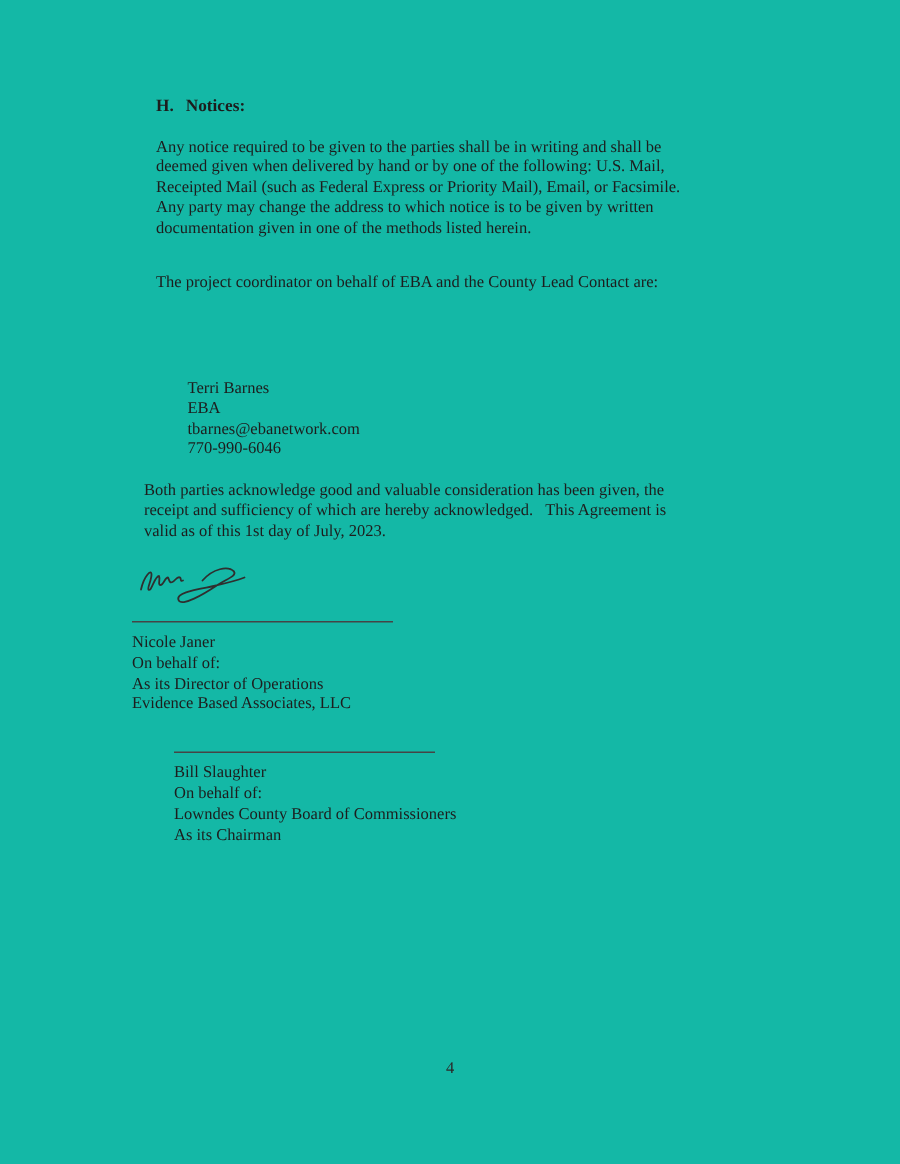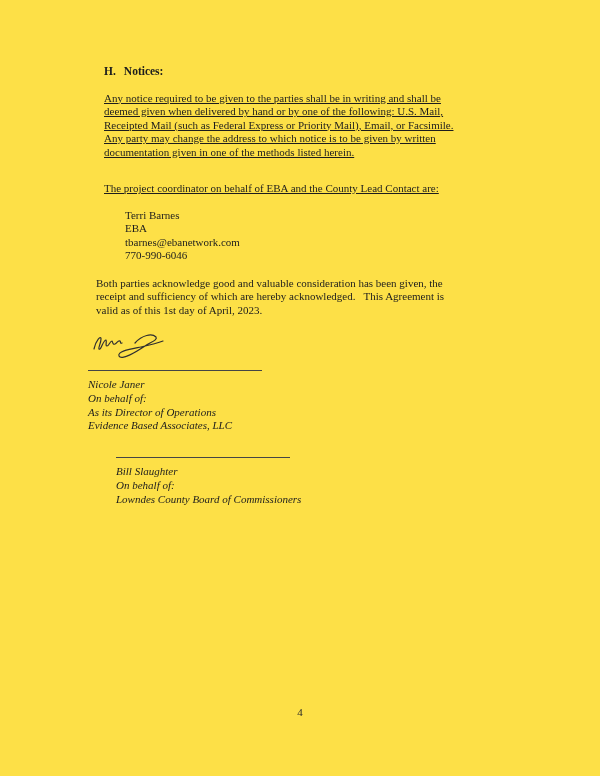--- a/index.html
+++ b/index.html
@@ -4,56 +4,56 @@
 <style>
   html, body {
     margin: 0;
     padding: 0;
     background: #ffffff;
   }
   .page {
     position: relative;
     width: 600px;
     height: 776px;
-    background: #fde047;
+    background: #14b8a6;
     font-family: "Liberation Serif", "DejaVu Serif", serif;
     color: #1d1d1d;
     font-size: 11px;
     line-height: 13.5px;
     overflow: hidden;
   }
   .content {
     padding: 65px 60px 0 88px;
   }
   .heading {
     margin: 0 0 0 16px;
     font-weight: bold;
     font-size: 11.5px;
   }
   .heading .heading-prefix {
     margin-right: 8px;
   }
   .para {
     margin: 13px 0 0 16px;
     white-space: pre-wrap;
-    text-decoration: underline;
   }
   .para.single-line {
     margin-top: 23px;
   }
   .contacts {
     display: flex;
     margin: 13px 0 0 37px;
   }
   .contact-col {
     white-space: pre-wrap;
   }
   .contact-col.left {
     width: 248px;
     flex: 0 0 248px;
+    margin-top: 44px;
   }
   .ack-para {
     margin: 14px 0 0 8px;
     white-space: pre-wrap;
   }
   .sig-image {
     display: block;
     margin: 11px 0 0 2px;
   }
   .sig-line {
@@ -63,21 +63,20 @@
   }
   .sig-block .sig-line.first {
     margin-top: 8px;
   }
   .sig-block.second {
     margin-top: 24px;
     margin-left: 28px;
   }
   .sig-block .sig-text {
     margin-top: 7px;
-    font-style: italic;
   }
   .sig-text div {
     line-height: 13.8px;
   }
   .page-number {
     position: absolute;
     top: 706px;
     left: 0;
     right: 0;
     text-align: center;
@@ -105,21 +104,21 @@
 
     <div class="contacts">
       <div class="contact-col left">Terri Barnes
 EBA
 tbarnes@ebanetwork.com
 770-990-6046</div>
     </div>
 
     <div class="ack-para">Both parties acknowledge good and valuable consideration has been given, the
 receipt and sufficiency of which are hereby acknowledged.   This Agreement is
-valid as of this 1st day of April, 2023.</div>
+valid as of this 1st day of July, 2023.</div>
 
     <svg class="sig-image" width="84" height="34" viewBox="0 0 84 34" aria-hidden="true">
       <g fill="none" stroke="#2f2f2f" stroke-width="1.2" stroke-linecap="round" stroke-linejoin="round">
         <path d="M4 21 C6 12, 11 7, 11 11 C11 15, 8 20, 9 21 C11 23, 13 12, 16 12 C17 14, 15 18, 17 18 C19 18, 20 13, 22 13 C23 15, 23 17, 25 16 C27 15, 28 12, 30 13 C31 14, 30 16, 32 15"></path>
         <path d="M45 15 C52 7, 62 5, 66 9 C68 12, 61 14, 55 18 C46 24, 31 33, 29 28 C27 23, 41 21, 51 19 C60 17, 68 15, 73 13"></path>
       </g>
     </svg>
 
     <div class="sig-block first">
       <div class="sig-line first"></div>
@@ -130,19 +129,20 @@
         <div>Evidence Based Associates, LLC</div>
       </div>
     </div>
 
     <div class="sig-block second">
       <div class="sig-line"></div>
       <div class="sig-text">
         <div>Bill Slaughter</div>
         <div>On behalf of:</div>
         <div>Lowndes County Board of Commissioners</div>
+        <div>As its Chairman</div>
       </div>
     </div>
 
   </div>
 
   <div class="page-number">4</div>
 </div>
 
 </body></html>

